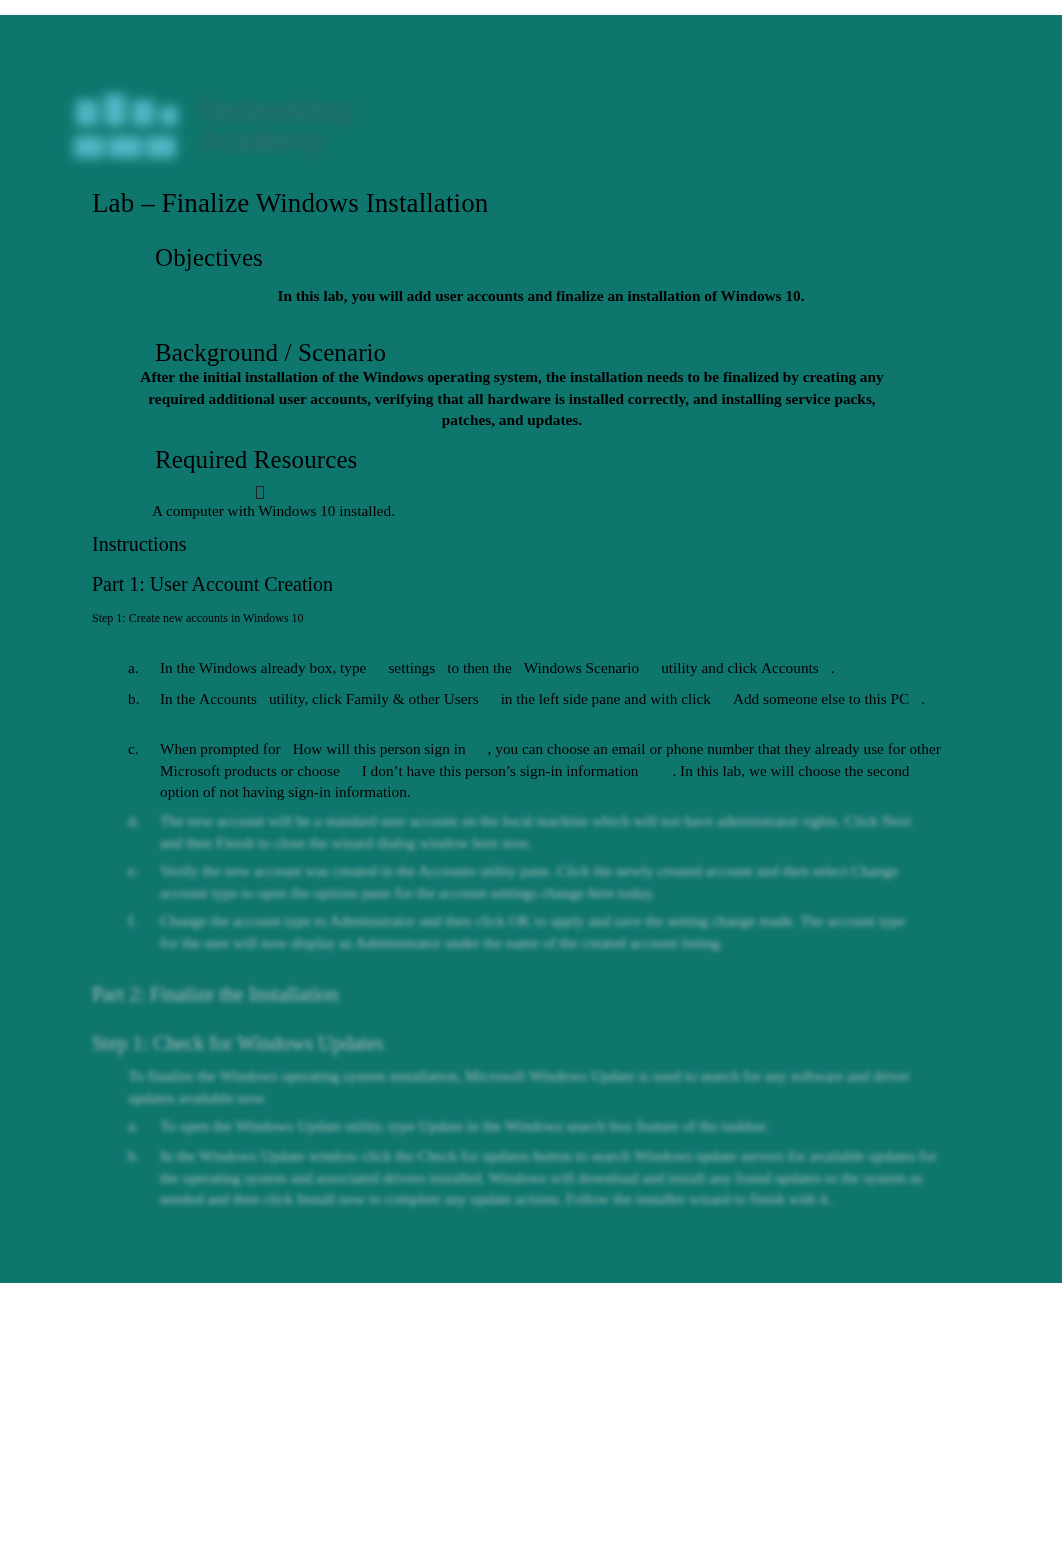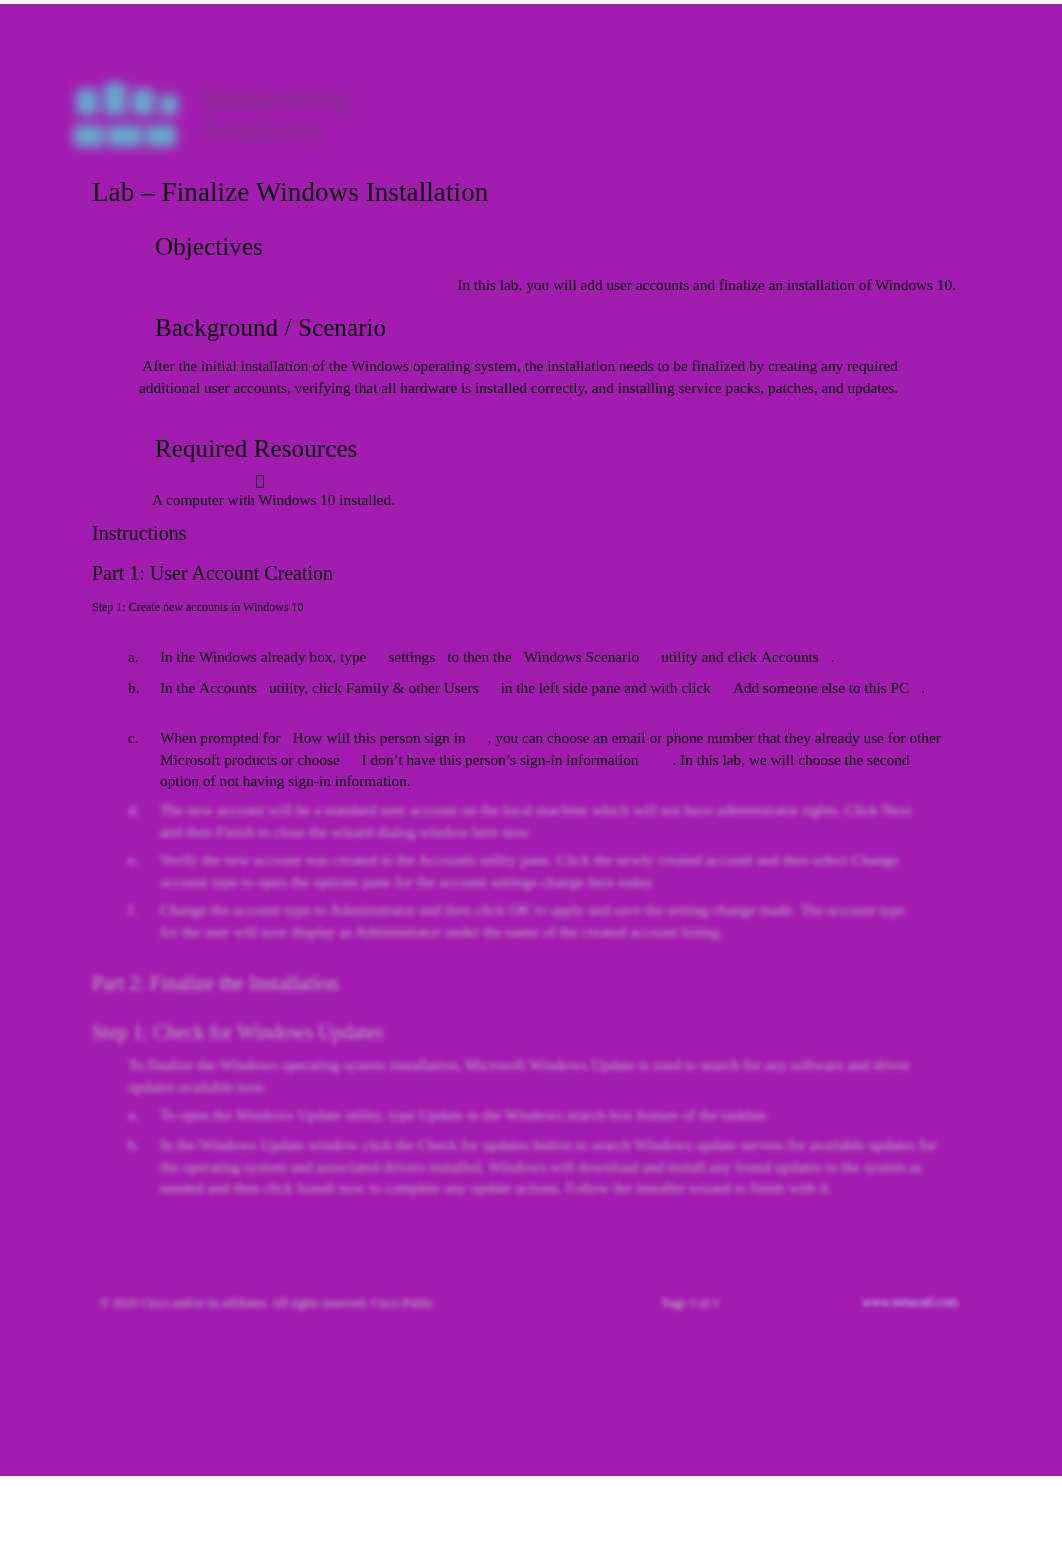--- a/index.html
+++ b/index.html
@@ -8,24 +8,24 @@
     padding: 0;
     background: #ffffff;
   }
   body {
     font-family: "Liberation Serif", "DejaVu Serif", serif;
     color: #000000;
   }
   .page {
     position: relative;
     width: 1062px;
-    height: 1472px;
-    background: #a21caf;
+    height: 1268px;
+    background: #0f766e;
     overflow: hidden;
-    margin: 4px auto;
+    margin: 15px auto;
   }
 
   
   .header {
     position: absolute;
     left: 68px;
     top: 66px;
     width: 420px;
     height: 90px;
     display: flex;
@@ -79,21 +79,22 @@
     position: absolute;
     font-size: 25px;
     font-weight: 400;
     letter-spacing: 0.1px;
     white-space: nowrap;
   }
   .body-p {
     position: absolute;
     font-size: 15.3px;
     line-height: 21.5px;
-    text-align: right;
+    text-align: center;
+    font-weight: bold;
   }
 
   .h1-plain {
     position: absolute;
     left: 92px;
     font-size: 20px;
     font-weight: 400;
     white-space: nowrap;
     font-family: Liberation Serif, serif;
   }
@@ -225,21 +226,21 @@
       <div class="l2">Academy</div>
     </div>
   </div>
 
   <div class="doc-title">Lab – Finalize Windows Installation</div>
 
   <div class="h2" style="left:155px; top:229px;">Objectives</div>
 
   <div class="body-p" style="left:126px; top:270px; width:830px;">In this lab, you will add user accounts and finalize an installation of Windows 10.</div>
 
-  <div class="h2" style="left:155px; top:310px;">Background / Scenario</div>
+  <div class="h2" style="left:155px; top:324px;">Background / Scenario</div>
 
   <div class="body-p" style="left:126px; top:351px; width:772px;">After the initial installation of the Windows operating system, the installation needs to be finalized by creating any required additional user accounts, verifying that all hardware is installed correctly, and installing service packs, patches, and updates.</div>
 
   <div class="h2" style="left:155px; top:431px;">Required Resources</div>
 
   <div class="bullet-row" style="left:126px; top:472px;">
     <span class="tofu"></span>
     <span class="bullet-text">A computer with Windows 10 installed.</span>
   </div>
 

